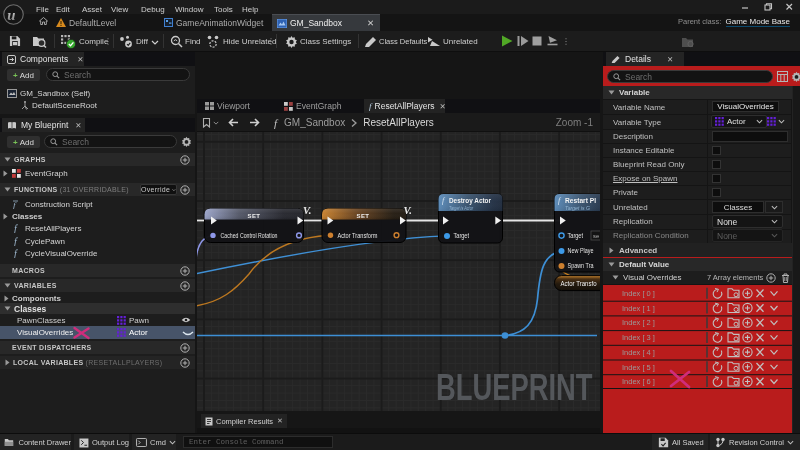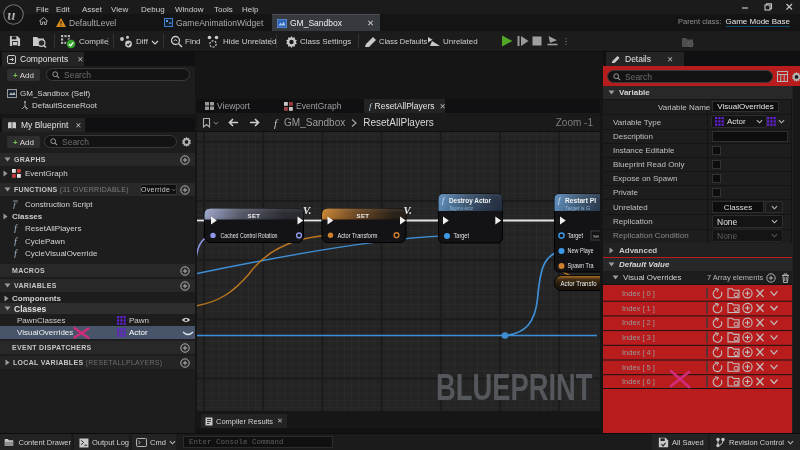--- a/index.html
+++ b/index.html
@@ -614,21 +614,21 @@
     <div class="abs" style="left:0;top:0;width:197px;height:1px;background:#141414;"></div>
     <div class="abs" style="left:0;top:15px;width:197px;height:1px;background:#141414;"></div>
     <div class="abs" style="left:0;top:30px;width:197px;height:1px;background:#141414;"></div>
     <div class="abs" style="left:0;top:44px;width:197px;height:1px;background:#141414;"></div>
     <div class="abs" style="left:0;top:58px;width:197px;height:1px;background:#141414;"></div>
     <div class="abs" style="left:0;top:72px;width:197px;height:1px;background:#141414;"></div>
     <div class="abs" style="left:0;top:86px;width:197px;height:1px;background:#141414;"></div>
     <div class="abs" style="left:0;top:100px;width:197px;height:1px;background:#141414;"></div>
     <div class="abs" style="left:0;top:115px;width:197px;height:1px;background:#141414;"></div>
     <div class="abs" style="left:0;top:130px;width:197px;height:1px;background:#141414;"></div>
-    <div class="abs" style="left:10px;top:4px;margin-left:45px;">Variable Name</div>
+    <div class="abs" style="left:10px;top:4px;">Variable Name</div>
     <div class="abs row" style="left:109px;top:2px;width:67px;height:11px;background:#0d0d0d;border:1px solid #2e2e2e;justify-content:center;color:#e8e8e8;">VisualOverrides</div>
     <div class="abs" style="left:10px;top:19px;">Variable Type</div>
     <div class="abs row" style="left:108px;top:16px;width:56px;height:13px;background:#141414;border:1px solid #2e2e2e;border-radius:2px;padding:0 3px;color:#e0e0e0;">
       <svg width="9" height="9" viewBox="0 0 9 9" style="margin-right:3px;">
           <g fill="#641fd8">
             <rect x="0" y="0" width="2.2" height="2.2"></rect>
             <rect x="3.3" y="0" width="2.2" height="2.2"></rect>
             <rect x="6.6" y="0" width="2.2" height="2.2"></rect>
             <rect x="0" y="3.3" width="2.2" height="2.2"></rect>
             <rect x="3.3" y="3.3" width="2.2" height="2.2"></rect>
@@ -660,21 +660,21 @@
       <svg width="7" height="5" viewBox="0 0 8 5">
           <path d="M1 1 L4 4 L7 1" fill="none" stroke="#bbb" stroke-width="1.2"></path>
         </svg>
     </div>
     <div class="abs" style="left:10px;top:33px;">Description</div>
     <div class="abs" style="left:109px;top:32px;width:76px;height:11px;background:#0d0d0d;border:1px solid #2e2e2e;"></div>
     <div class="abs" style="left:10px;top:47px;">Instance Editable</div>
     <div class="abs" style="left:109px;top:47px;width:9px;height:9px;background:#0d0d0d;border:1px solid #333;"></div>
     <div class="abs" style="left:10px;top:61px;">Blueprint Read Only</div>
     <div class="abs" style="left:109px;top:61px;width:9px;height:9px;background:#0d0d0d;border:1px solid #333;"></div>
-    <div class="abs" style="left:10px;top:75px;">Expose on Spawn</div>
+    <div class="abs" style="left:10px;top:75px;text-decoration:underline;">Expose on Spawn</div>
     <div class="abs" style="left:109px;top:75px;width:9px;height:9px;background:#0d0d0d;border:1px solid #333;"></div>
     <div class="abs" style="left:10px;top:89px;">Private</div>
     <div class="abs" style="left:109px;top:89px;width:9px;height:9px;background:#0d0d0d;border:1px solid #333;"></div>
     <div class="abs" style="left:10px;top:104px;">Unrelated</div>
     <div class="abs row" style="left:109px;top:102px;width:52px;height:12px;background:#0d0d0d;border:1px solid #2e2e2e;justify-content:center;color:#dcdcdc;">Classes</div>
     <div class="abs row" style="left:162px;top:102px;width:18px;height:12px;background:#1a1a1a;border:1px solid #2e2e2e;justify-content:center;">
       <svg width="7" height="5" viewBox="0 0 8 5">
           <path d="M1 1 L4 4 L7 1" fill="none" stroke="#bbb" stroke-width="1.2"></path>
         </svg>
     </div>
@@ -691,21 +691,21 @@
         </svg>
     </div>
   </div>
 
   <div class="abs row" style="left:0;top:191px;width:197px;height:14px;background:#212121;font-size:8px;font-weight:bold;color:#c6c6c6;">
     <svg width="5" height="7" viewBox="0 0 5 7" style="margin:0 5px 0 6px;">
         <path d="M0.5 0.5 L4.5 3.5 L0.5 6.5 Z" fill="#9a9a9a"></path>
       </svg>Advanced
   </div>
 
-  <div class="abs row" style="left:0;top:206px;width:197px;height:13px;background:#282828;font-size:8px;font-weight:bold;color:#d6d6d6;font-style:italic;">
+  <div class="abs row" style="left:0;top:206px;width:197px;height:13px;background:#282828;font-size:8px;font-weight:bold;color:#d6d6d6;">
     <svg width="7" height="5" viewBox="0 0 7 5" style="margin:0 4px 0 5px;">
         <path d="M0.5 0.5 L6.5 0.5 L3.5 4.5 Z" fill="#9a9a9a"></path>
       </svg>Default Value
   </div>
 
   <div class="abs row" style="left:0;top:219px;width:197px;height:14px;background:#1d1d1d;border-bottom:1px solid #141414;font-size:8px;color:#cfcfcf;">
     <svg width="7" height="5" viewBox="0 0 7 5" style="margin:0 4px 0 9px;">
         <path d="M0.5 0.5 L6.5 0.5 L3.5 4.5 Z" fill="#9a9a9a"></path>
       </svg>Visual Overrides
     <span style="position:absolute;left:104px;font-size:7.5px;color:#b5b5b5;">7 Array elements</span>

